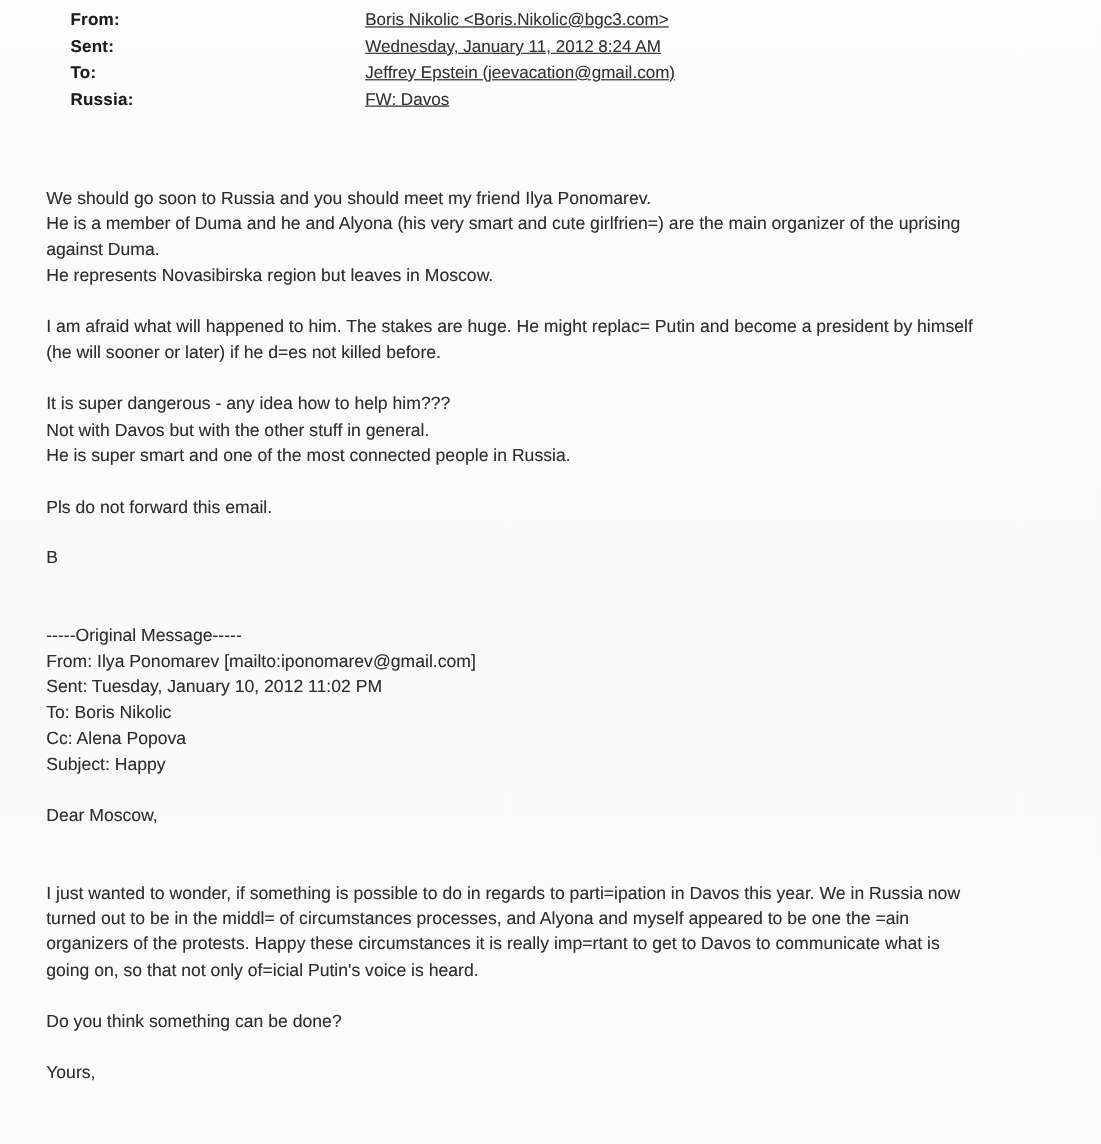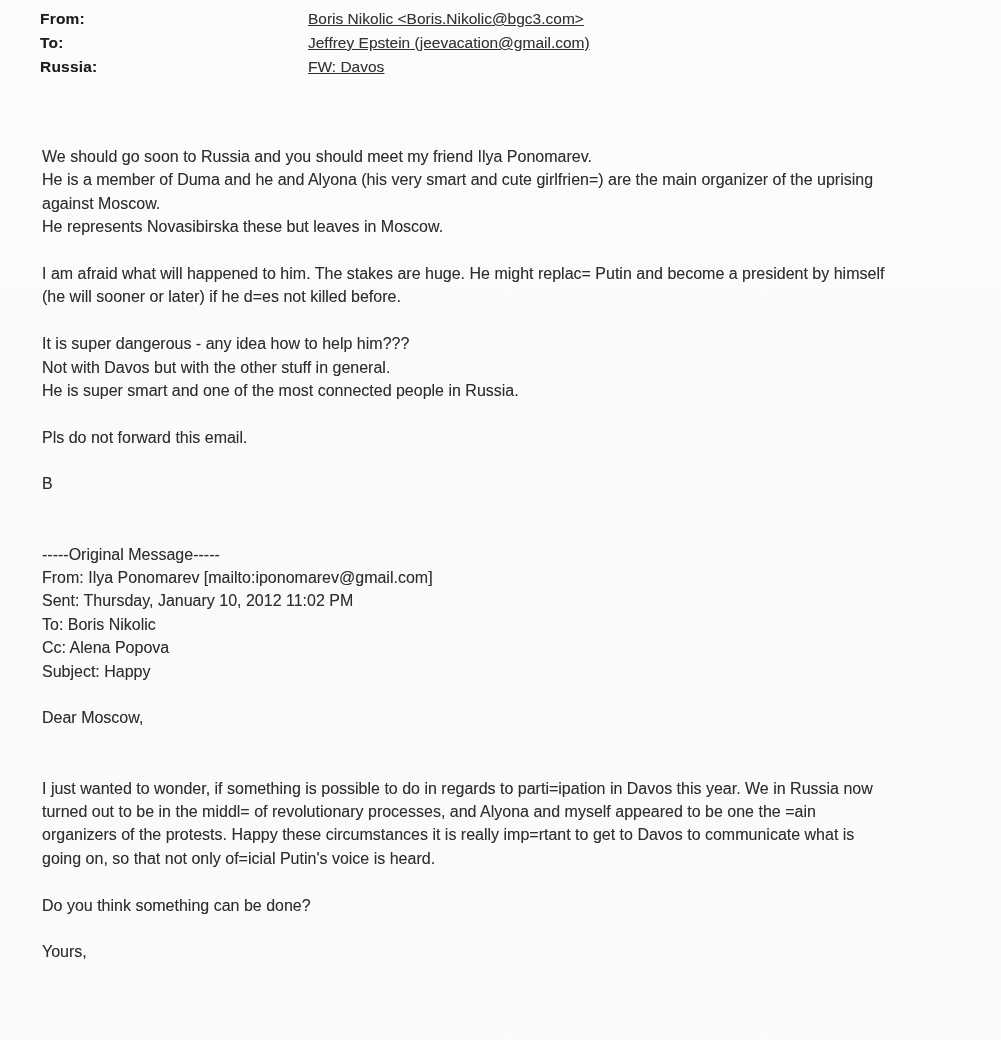--- a/index.html
+++ b/index.html
@@ -13,20 +13,21 @@
   }
   .page {
     position: relative;
     width: 1001px;
     height: 1040px;
     background: linear-gradient(180deg, #fcfcfc 0%, #fafafa 55%, #fbfbfb 100%);
   }
   
   .header-block {
     padding: 7px 0 0 40px;
+    margin-left: 24px;
   }
   .header-row {
     display: flex;
     height: 24px;
     line-height: 24px;
     font-size: 15.5px;
   }
   .header-label {
     width: 268px;
     font-weight: 700;
@@ -58,59 +59,63 @@
 <body>
 
 <div class="page">
 
   <div class="header-block">
     <div class="header-row">
       <span class="header-label">From:</span>
       <span class="header-value">Boris Nikolic &lt;Boris.Nikolic@bgc3.com&gt;</span>
     </div>
     <div class="header-row">
+      <span class="header-label">Sent:</span>
+      <span class="header-value">Wednesday, January 11, 2012 8:24 AM</span>
+    </div>
+    <div class="header-row">
       <span class="header-label">To:</span>
       <span class="header-value">Jeffrey Epstein (jeevacation@gmail.com)</span>
     </div>
     <div class="header-row">
       <span class="header-label">Russia:</span>
       <span class="header-value">FW: Davos</span>
     </div>
   </div>
 
   <div class="email-body">
       <div class="line">We should go soon to Russia and you should meet my friend Ilya Ponomarev.</div>
       <div class="line">He is a member of Duma and he and Alyona (his very smart and cute girlfrien=) are the main organizer of the uprising</div>
-      <div class="line">against Moscow.</div>
-      <div class="line">He represents Novasibirska these but leaves in Moscow.</div>
+      <div class="line">against Duma.</div>
+      <div class="line">He represents Novasibirska region but leaves in Moscow.</div>
       <div class="line">&nbsp;</div>
       <div class="line">I am afraid what will happened to him. The stakes are huge. He might replac= Putin and become a president by himself</div>
       <div class="line">(he will sooner or later) if he d=es not killed before.</div>
       <div class="line">&nbsp;</div>
       <div class="line">It is super dangerous - any idea how to help him???</div>
       <div class="line">Not with Davos but with the other stuff in general.</div>
       <div class="line">He is super smart and one of the most connected people in Russia.</div>
       <div class="line">&nbsp;</div>
       <div class="line">Pls do not forward this email.</div>
       <div class="line">&nbsp;</div>
       <div class="line">B</div>
       <div class="line">&nbsp;</div>
       <div class="line">&nbsp;</div>
       <div class="line">-----Original Message-----</div>
       <div class="line">From: Ilya Ponomarev [mailto:iponomarev@gmail.com]</div>
-      <div class="line">Sent: Thursday, January 10, 2012 11:02 PM</div>
+      <div class="line">Sent: Tuesday, January 10, 2012 11:02 PM</div>
       <div class="line">To: Boris Nikolic</div>
       <div class="line">Cc: Alena Popova</div>
       <div class="line">Subject: Happy</div>
       <div class="line">&nbsp;</div>
       <div class="line">Dear Moscow,</div>
       <div class="line">&nbsp;</div>
       <div class="line">&nbsp;</div>
       <div class="line">I just wanted to wonder, if something is possible to do in regards to parti=ipation in Davos this year. We in Russia now</div>
-      <div class="line">turned out to be in the middl= of revolutionary processes, and Alyona and myself appeared to be one the =ain</div>
+      <div class="line">turned out to be in the middl= of circumstances processes, and Alyona and myself appeared to be one the =ain</div>
       <div class="line">organizers of the protests. Happy these circumstances it is really imp=rtant to get to Davos to communicate what is</div>
       <div class="line">going on, so that not only of=icial Putin's voice is heard.</div>
       <div class="line">&nbsp;</div>
       <div class="line">Do you think something can be done?</div>
       <div class="line">&nbsp;</div>
       <div class="line">Yours,</div>
     </div>
 
 </div>
 

